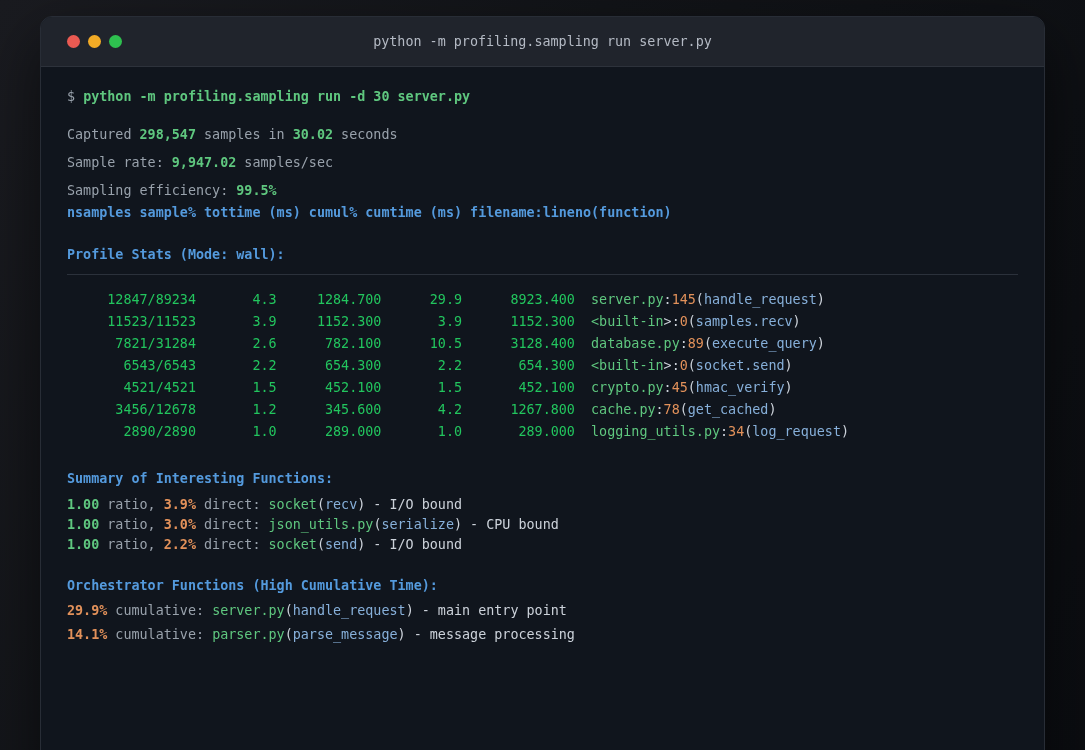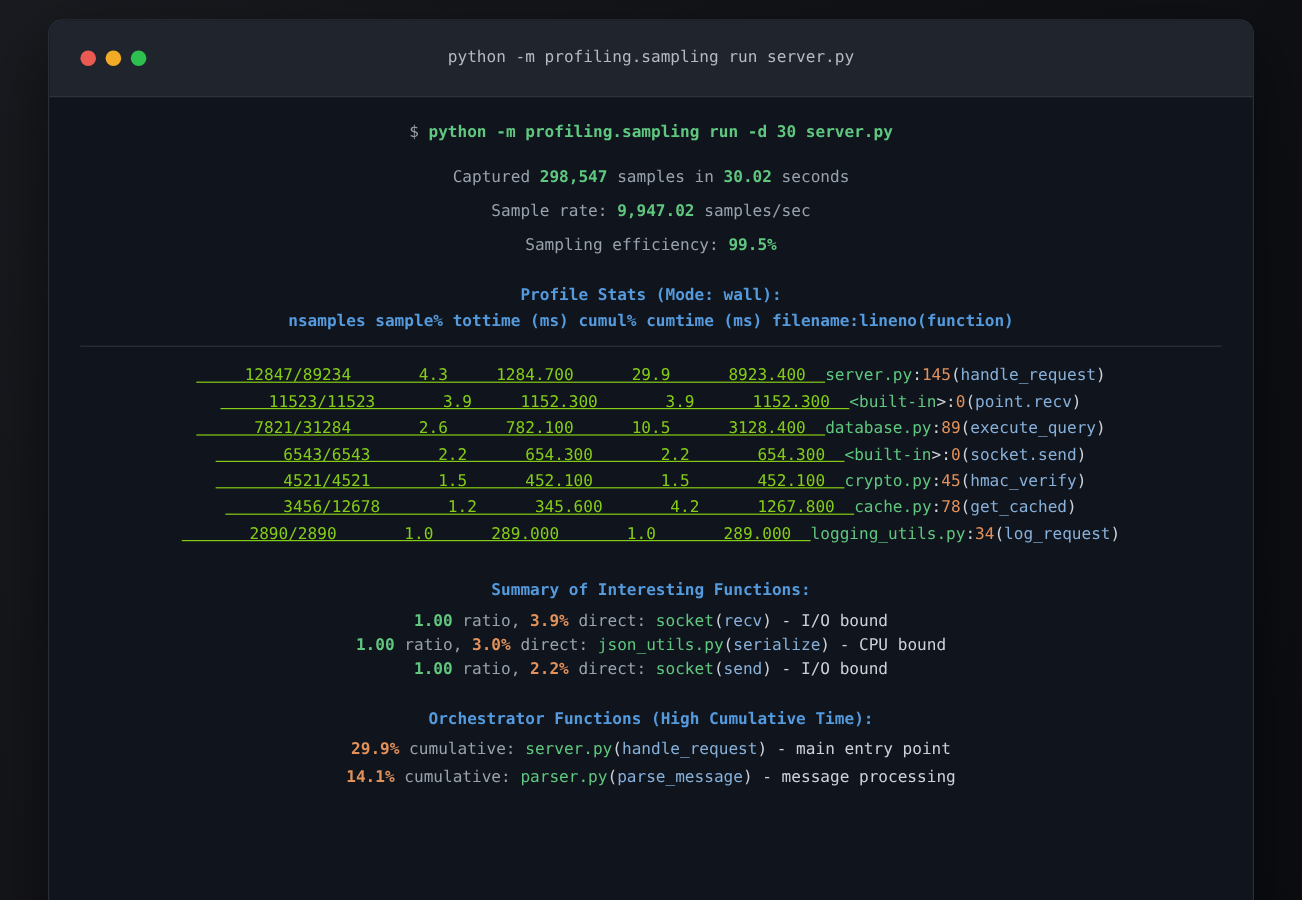--- a/index.html
+++ b/index.html
@@ -11,37 +11,37 @@
   }
   .window {
     position: absolute; left: 40px; top: 16px; width: 1005px; height: 790px;
     background: #10151d;
     border: 1px solid #282d36;
     border-radius: 12px;
     box-shadow: 0 24px 64px rgba(0,0,0,0.55);
     overflow: hidden;
   }
   .titlebar {
-    height: 64px; background: #20242c; border-bottom: 1px solid #2d323b;
+    height: 50px; background: #20242c; border-bottom: 1px solid #2d323b;
     display: flex; align-items: center; padding: 0 26px; position: relative;
   }
   .dots { display: flex; gap: 8px; z-index: 2; }
   .dot { width: 13px; height: 13px; border-radius: 50%; }
   .dot-red    { background: #ea5a52; }
   .dot-yellow { background: #f2ab26; }
   .dot-green  { background: #2ec04f; }
   .titlebar-title {
     position: absolute; left: 0; right: 0; text-align: center;
     color: #b4bac4; font-size: 13.4px; letter-spacing: 0;
   }
   .content {
     padding: 20px 26px 0 26px;
     font-size: 13.4px; line-height: 20px;
   }
-  .line { white-space: pre; text-align: center; }
+  .line { white-space: pre; }
   .trow { line-height: 22px; }
 
   .m-capt  { margin-top: 18px; }
   .m-stat  { margin-top: 8px;  }
   .m-ph    { margin-top: 22px; }
   .m-th    { margin-top: 2px;  }
   .m-sum   { margin-top: 26px; }
   .m-hot   { margin-top: 14px; }
   .m-hs1   { margin-top: 6px;  }
   .m-hs    { margin-top: 0;  }
@@ -49,21 +49,21 @@
   .m-o1    { margin-top: 5px;  }
   .m-o2    { margin-top: 4px;  }
 
   .divider {
     border: none; border-top: 1px solid #2b313b;
     margin: 9px 0 14px 0;
   }
 
   .seg-label   { color: #99a2ac; }
   .seg-bright  { color: #ccd2da; }
-  .seg-num     { color: #84cc16; text-decoration: underline; }
+  .seg-num     { color: #22c55e; }
   .seg-green   { color: #5fc77f; }
   .seg-greenb  { color: #5fc77f; font-weight: 700; }
   .seg-blueh   { color: #549add; font-weight: 700; }
   .seg-blue    { color: #87b0da; }
   .seg-orange  { color: #e2915a; }
   .seg-orangeb { color: #e2915a; font-weight: 700; }
 </style>
 </head>
 <body>
 
@@ -77,28 +77,28 @@
     <div class="titlebar-title">python -m profiling.sampling run server.py</div>
   </div>
 
   <div class="content">
     <div class="line"><span class="seg-label">$ </span><span class="seg-greenb">python -m profiling.sampling run -d 30 server.py</span></div>
 
     <div class="line m-capt"><span class="seg-label">Captured </span><span class="seg-greenb">298,547</span><span class="seg-label"> samples in </span><span class="seg-greenb">30.02</span><span class="seg-label"> seconds</span></div>
     <div class="line m-stat"><span class="seg-label">Sample rate: </span><span class="seg-greenb">9,947.02</span><span class="seg-label"> samples/sec</span></div>
     <div class="line m-stat"><span class="seg-label">Sampling efficiency: </span><span class="seg-greenb">99.5%</span></div>
 
+    <div class="line m-th"><span class="seg-blueh">nsamples sample% tottime (ms) cumul% cumtime (ms) filename:lineno(function)</span></div>
     <div class="line m-ph"><span class="seg-blueh">Profile Stats (Mode: wall):</span></div>
-    <div class="line m-th"><span class="seg-blueh">nsamples sample% tottime (ms) cumul% cumtime (ms) filename:lineno(function)</span></div>
 
     <hr class="divider">
 
     <div>
       <div class="line trow"><span class="seg-num">     12847/89234       4.3     1284.700      29.9      8923.400  </span><span class="seg-green">server.py</span><span class="seg-bright">:</span><span class="seg-orange">145</span><span class="seg-bright">(</span><span class="seg-blue">handle_request</span><span class="seg-bright">)</span></div>
-      <div class="line trow"><span class="seg-num">     11523/11523       3.9     1152.300       3.9      1152.300  </span><span class="seg-green">&lt;built-in</span><span class="seg-bright">&gt;:</span><span class="seg-orange">0</span><span class="seg-bright">(</span><span class="seg-blue">point.recv</span><span class="seg-bright">)</span></div>
+      <div class="line trow"><span class="seg-num">     11523/11523       3.9     1152.300       3.9      1152.300  </span><span class="seg-green">&lt;built-in</span><span class="seg-bright">&gt;:</span><span class="seg-orange">0</span><span class="seg-bright">(</span><span class="seg-blue">samples.recv</span><span class="seg-bright">)</span></div>
       <div class="line trow"><span class="seg-num">      7821/31284       2.6      782.100      10.5      3128.400  </span><span class="seg-green">database.py</span><span class="seg-bright">:</span><span class="seg-orange">89</span><span class="seg-bright">(</span><span class="seg-blue">execute_query</span><span class="seg-bright">)</span></div>
       <div class="line trow"><span class="seg-num">       6543/6543       2.2      654.300       2.2       654.300  </span><span class="seg-green">&lt;built-in</span><span class="seg-bright">&gt;:</span><span class="seg-orange">0</span><span class="seg-bright">(</span><span class="seg-blue">socket.send</span><span class="seg-bright">)</span></div>
       <div class="line trow"><span class="seg-num">       4521/4521       1.5      452.100       1.5       452.100  </span><span class="seg-green">crypto.py</span><span class="seg-bright">:</span><span class="seg-orange">45</span><span class="seg-bright">(</span><span class="seg-blue">hmac_verify</span><span class="seg-bright">)</span></div>
       <div class="line trow"><span class="seg-num">      3456/12678       1.2      345.600       4.2      1267.800  </span><span class="seg-green">cache.py</span><span class="seg-bright">:</span><span class="seg-orange">78</span><span class="seg-bright">(</span><span class="seg-blue">get_cached</span><span class="seg-bright">)</span></div>
       <div class="line trow"><span class="seg-num">       2890/2890       1.0      289.000       1.0       289.000  </span><span class="seg-green">logging_utils.py</span><span class="seg-bright">:</span><span class="seg-orange">34</span><span class="seg-bright">(</span><span class="seg-blue">log_request</span><span class="seg-bright">)</span></div>
     </div>
 
     <div class="line m-sum"><span class="seg-blueh">Summary of Interesting Functions:</span></div>
 
     <div class="line m-hs1"><span class="seg-greenb">1.00</span><span class="seg-label"> ratio, </span><span class="seg-orangeb">3.9%</span><span class="seg-label"> direct: </span><span class="seg-green">socket</span><span class="seg-bright">(</span><span class="seg-blue">recv</span><span class="seg-bright">)</span><span class="seg-bright"> - I/O bound</span></div>

